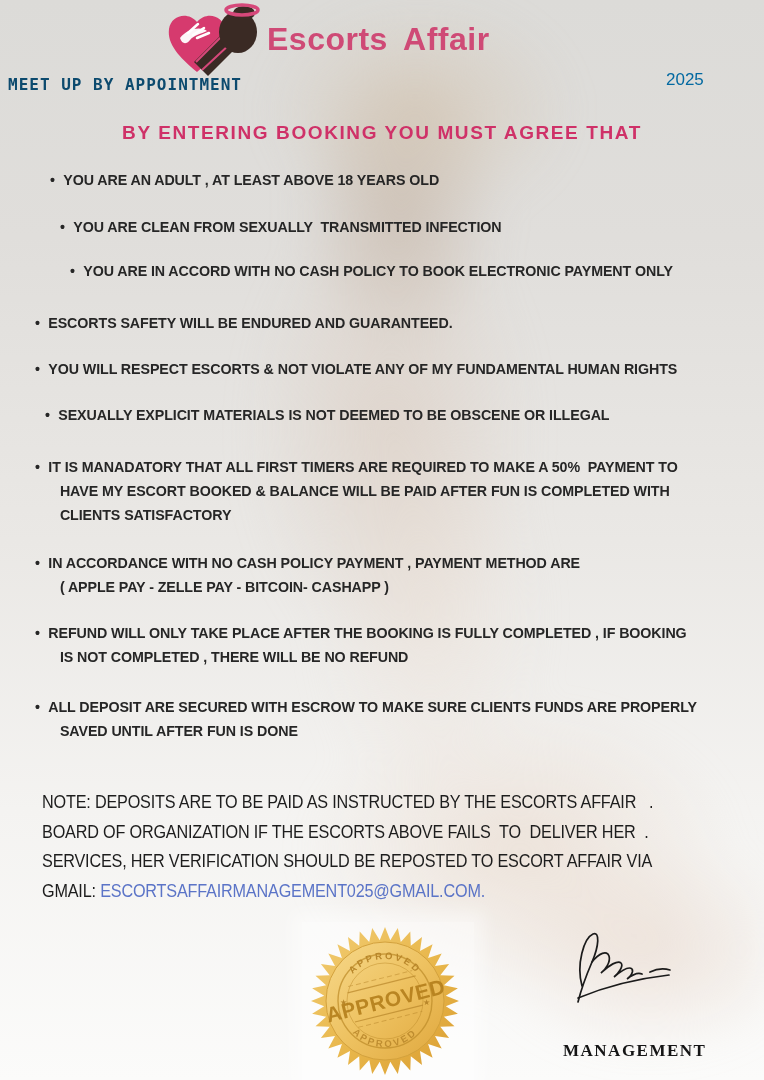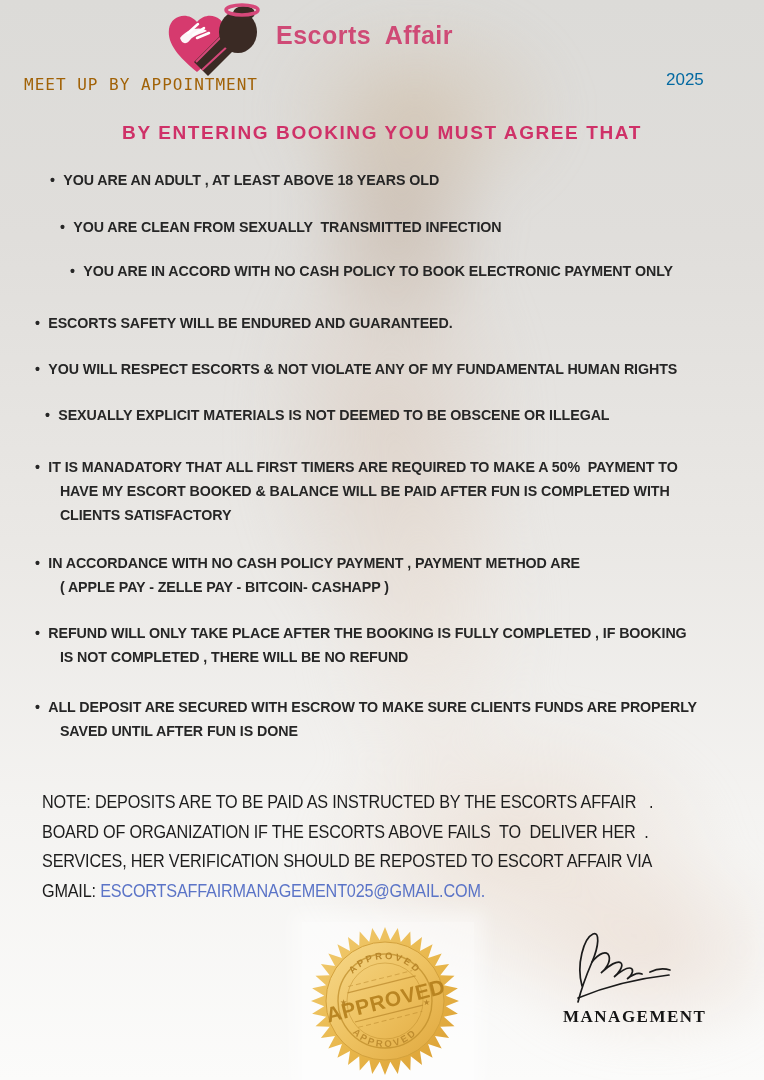--- a/index.html
+++ b/index.html
@@ -13,24 +13,24 @@
     position:absolute;inset:0;filter:blur(18px);pointer-events:none;
     background:
       radial-gradient(220px 160px at 420px 110px, rgba(209,191,168,.55), transparent 70%),
       radial-gradient(150px 210px at 400px 210px, rgba(188,168,150,.5), transparent 70%),
       radial-gradient(200px 330px at 390px 430px, rgba(216,198,184,.5), transparent 72%),
       radial-gradient(150px 260px at 430px 620px, rgba(236,227,219,.65), transparent 75%),
       radial-gradient(300px 200px at 520px 850px, rgba(231,214,200,.6), transparent 72%),
       radial-gradient(230px 150px at 650px 950px, rgba(228,208,194,.5), transparent 72%);
   }
   .logo{position:absolute;left:160px;top:2px;width:110px;height:84px;}
-  .brand{position:absolute;left:276px;top:21px;font-size:25px;font-weight:bold;
+  .brand{position:absolute;left:267px;top:21px;font-size:32px;font-weight:bold;
     color:#cf4a76;letter-spacing:.5px;word-spacing:7px;}
-  .tagline{position:absolute;left:24px;top:75px;font-family:"DejaVu Sans Mono",monospace;
-    font-size:16px;color:#a16207;letter-spacing:1px;}
+  .tagline{position:absolute;left:8px;top:75px;font-family:"DejaVu Sans Mono",monospace;
+    font-size:16px;color:#0c4a6e;letter-spacing:1px;font-weight:bold;}
   .year{position:absolute;left:666px;top:70px;font-size:17px;color:#0369a1;}
   .title{position:absolute;left:0;top:122px;width:764px;text-align:center;
     font-weight:bold;font-size:19px;letter-spacing:1.6px;color:#cf3168;}
   .term{position:absolute;display:flex;gap:9px;width:880px;
     font-weight:bold;font-size:15.5px;color:#262626;line-height:24px;
     transform:scaleX(.92);transform-origin:0 50%;}
   .term .txt{white-space:pre-wrap;letter-spacing:-.1px;}
   .dot{flex:0 0 auto;}
   .t1{top:168px;left:50px;} .t2{top:215px;left:60px;} .t3{top:259px;left:70px;}
   .t4{top:311px;left:35px;} .t5{top:357px;left:35px;} .t6{top:403px;left:45px;}
@@ -38,21 +38,21 @@
   .t10{top:695px;left:35px;}
   .note{position:absolute;left:42px;top:788px;width:820px;font-size:18px;
     line-height:29.5px;color:#1d1d1d;letter-spacing:-.2px;
     transform:scaleX(.9);transform-origin:0 50%;}
   .note-body{white-space:pre-wrap;}
   .email{color:#5b74c7;}
   .seal-backdrop{position:absolute;left:302px;top:922px;width:172px;height:158px;
     background:rgba(255,255,255,.5);box-shadow:0 0 16px 10px rgba(255,255,255,.45);}
   .seal{position:absolute;left:308px;top:926px;}
   .signature{position:absolute;left:566px;top:924px;}
-  .sig-label{position:absolute;left:563px;top:1007px;font-family:"Liberation Serif",serif;
+  .sig-label{position:absolute;left:563px;top:1041px;font-family:"Liberation Serif",serif;
     font-weight:bold;font-size:17px;letter-spacing:1.5px;color:#151515;}
 </style>
 </head>
 <body>
 
 <div class="bg-figure"></div>
 
 <svg class="logo" viewBox="0 0 110 84" aria-hidden="true">
   <path d="M37,70 C19,55 7,42 9,27 C11,13 28,9 37,20 C46,9 63,13 65,27 C67,42 55,55 37,70 Z" fill="#d63a6e"></path>
   <path d="M20,36 C27,27 40,24 47,29 C41,32 34,33 30,38 C26,43 22,42 20,36 Z" fill="#ffffff" opacity=".95"></path>

